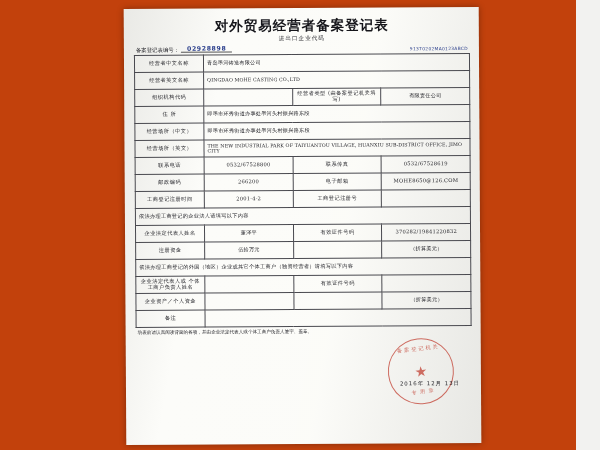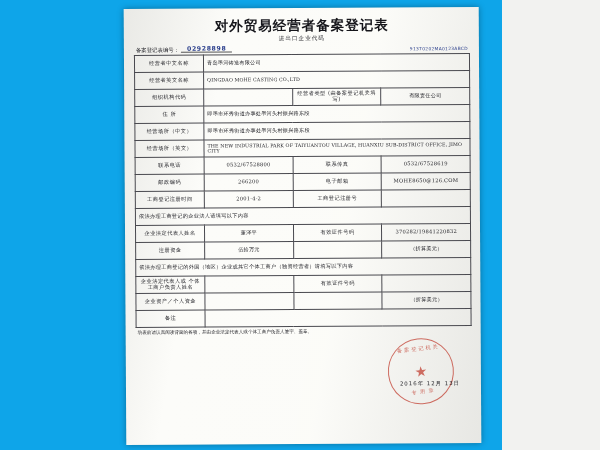--- a/index.html
+++ b/index.html
@@ -2,22 +2,22 @@
 <html><head>
 <meta charset="utf-8">
 <style>
   html,body{margin:0;padding:0;}
   body{
     width:600px;height:450px;overflow:hidden;
     background:#f2f2f0;
     font-family:"DejaVu Sans", sans-serif;
   }
   #page{
-    position:relative;width:502px;height:450px;
-    background:#0ea5e9;
+    position:relative;width:576px;height:450px;
+    background:#c2410c;
   }
   
   .sheet{
     position:absolute;
     left:125px;top:8px;width:355px;height:436px;
     background:#fbfbf7;
     box-shadow:0 0 6px rgba(0,0,0,.35);
     transform:rotate(-0.35deg);
     overflow:hidden;
   }

